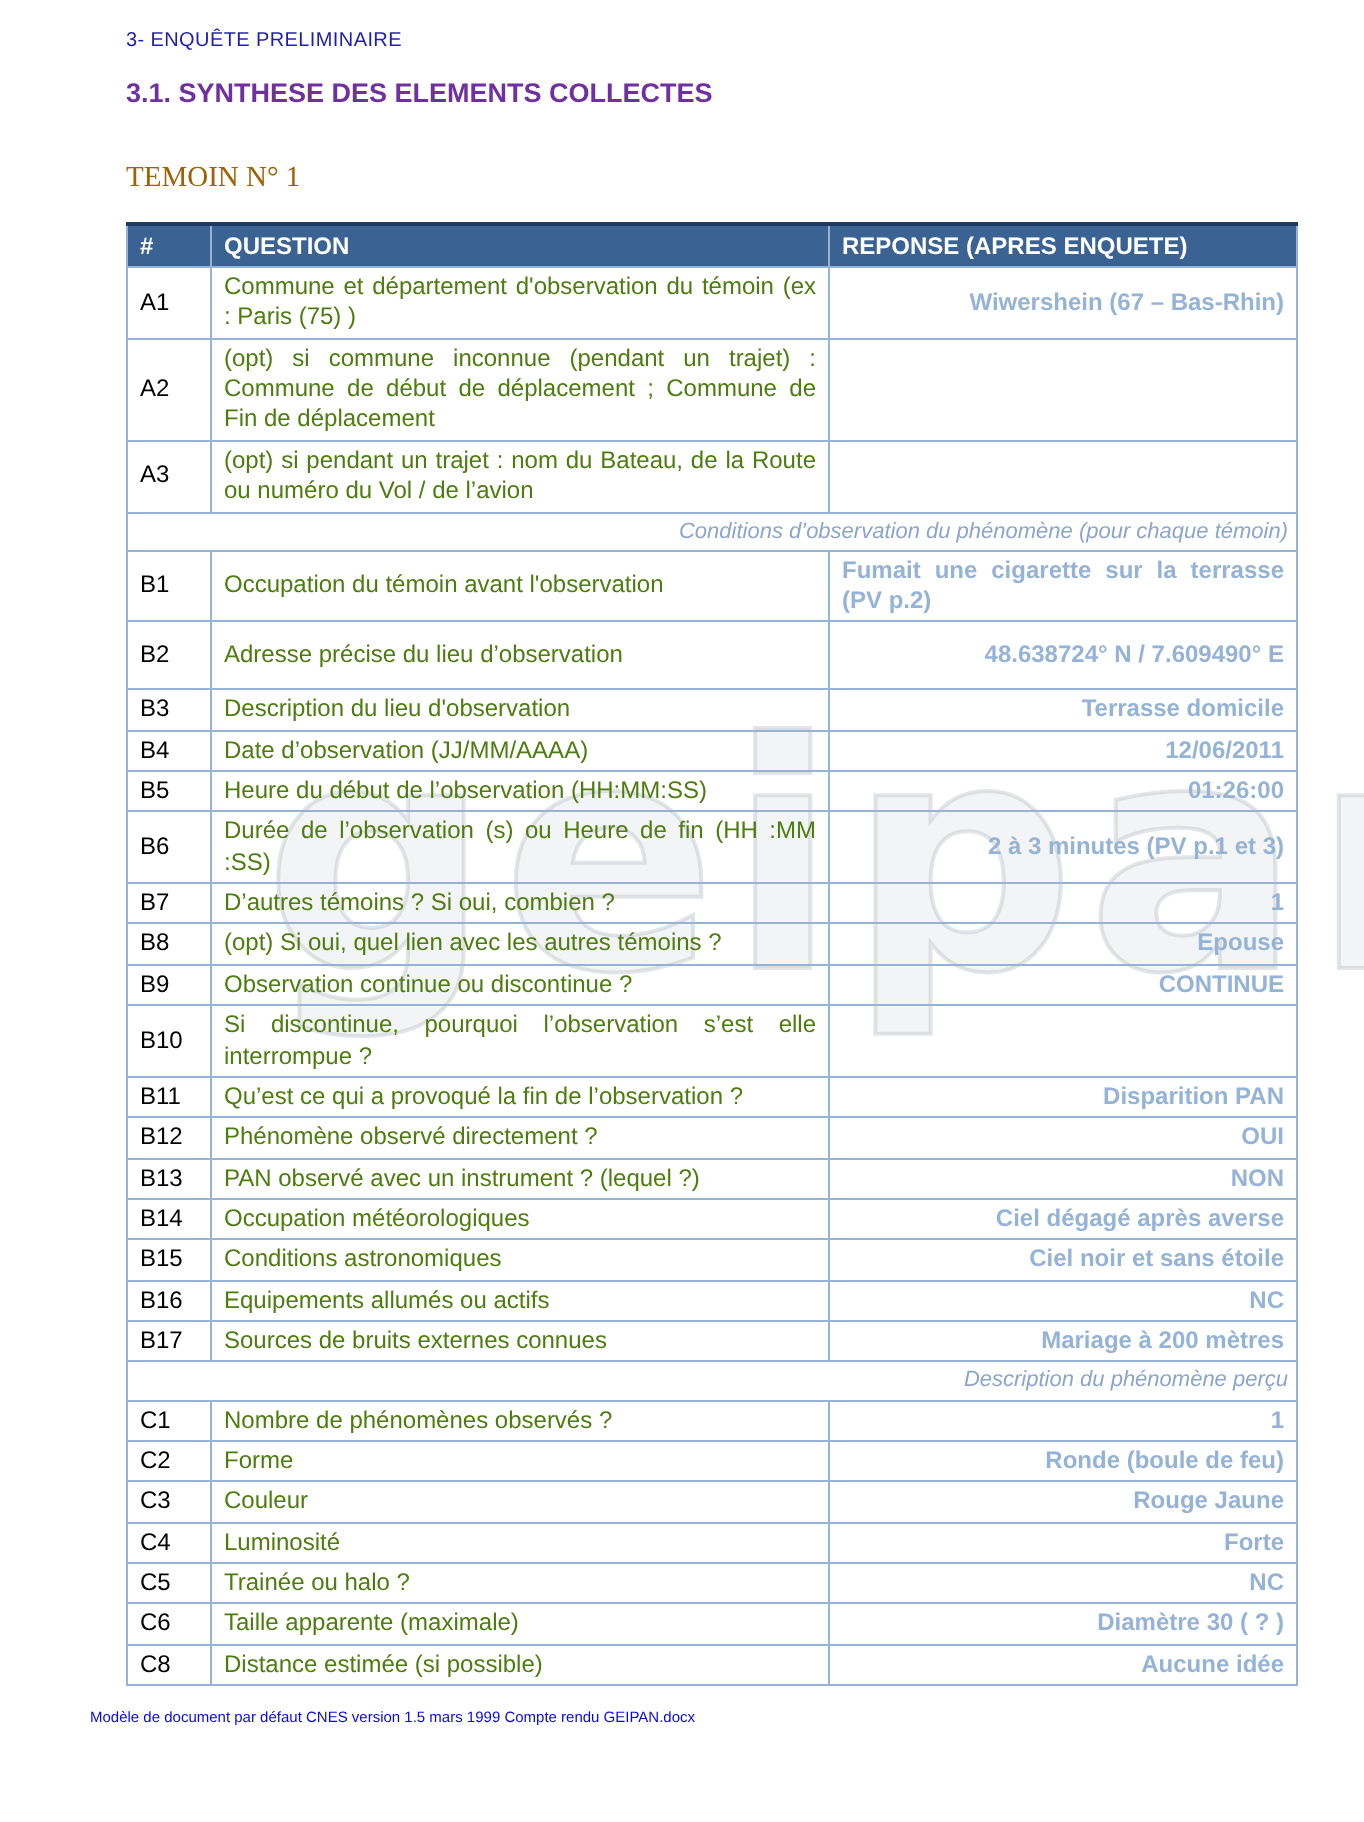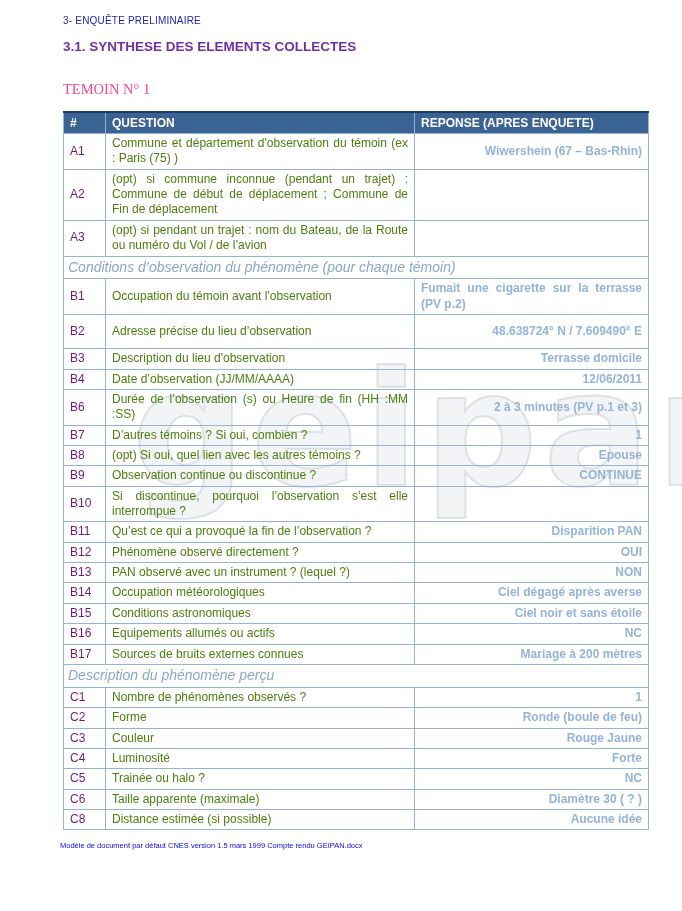--- a/index.html
+++ b/index.html
@@ -14,21 +14,21 @@
     font-size: 10px; font-weight: normal; color: #1f1fae;
     letter-spacing: 0.2px;
   }
   .h2 {
     margin: 13px 0 0 63px;
     font-size: 13.5px; font-weight: bold; color: #7030A0;
   }
   .temoin {
     margin: 27px 0 13px 63px;
     font-family: "Liberation Serif", serif;
-    font-size: 14.5px; color: #ec4899;
+    font-size: 14.5px; color: #a16207;
   }
   .watermark {
     position: absolute; top: 338px; left: 132px; z-index: 0;
     font-family: "DejaVu Sans", sans-serif;
     font-size: 158px; font-weight: bold; letter-spacing: 6px;
     white-space: nowrap;
     color: rgba(190,195,200,0.18);
     -webkit-text-stroke: 2px rgba(175,180,188,0.35);
     pointer-events: none;
   }
@@ -48,34 +48,34 @@
     border: 1px solid #95B3D7;
     border-top: 2px solid #1E3A60;
     height: 21px;
   }
   .qtable td {
     border: 1px solid #95B3D7;
     font-size: 12px; padding: 2px 6px;
     vertical-align: middle; line-height: 1.28;
     background: transparent;
   }
-  .qtable td.id { color: #701a75; }
+  .qtable td.id { color: #000000; }
   .qtable td.q  { text-align: justify; color: #4d7c0f; }
   .qtable td.a  {
     text-align: right; color: #95B3D7; font-weight: bold;
   }
   .qtable td.a.just { text-align: justify; }
   .qtable tr.tall td { height: 34px; }
   .qtable tr.section td {
-    text-align: left; font-style: italic;
-    color: #8CA6C9; font-size: 14px; font-weight: normal;
+    text-align: right; font-style: italic;
+    color: #8CA6C9; font-size: 11px; font-weight: normal;
     padding: 2px 4px; height: 18px;
   }
   .footer {
-    margin: 11px 0 0 60px;
+    margin: 11px 0 0 45px;
     font-size: 7.5px; color: #0a0ae0;
   }
 </style>
 </head>
 <body>
 
 <div class="page">
 
   <div class="watermark">geipan</div>
 
@@ -129,20 +129,25 @@
           <td class="id">B3</td>
           <td class="q">Description du lieu d'observation</td>
           <td class="a">Terrasse domicile</td>
         </tr>
         <tr>
           <td class="id">B4</td>
           <td class="q">Date d’observation (JJ/MM/AAAA)</td>
           <td class="a">12/06/2011</td>
         </tr>
         <tr>
+          <td class="id">B5</td>
+          <td class="q">Heure du début de l’observation (HH:MM:SS)</td>
+          <td class="a">01:26:00</td>
+        </tr>
+        <tr>
           <td class="id">B6</td>
           <td class="q">Durée de l’observation (s) ou Heure de fin (HH :MM :SS)</td>
           <td class="a">2 à 3 minutes (PV p.1 et 3)</td>
         </tr>
         <tr>
           <td class="id">B7</td>
           <td class="q">D’autres témoins ? Si oui, combien ?</td>
           <td class="a">1</td>
         </tr>
         <tr>

